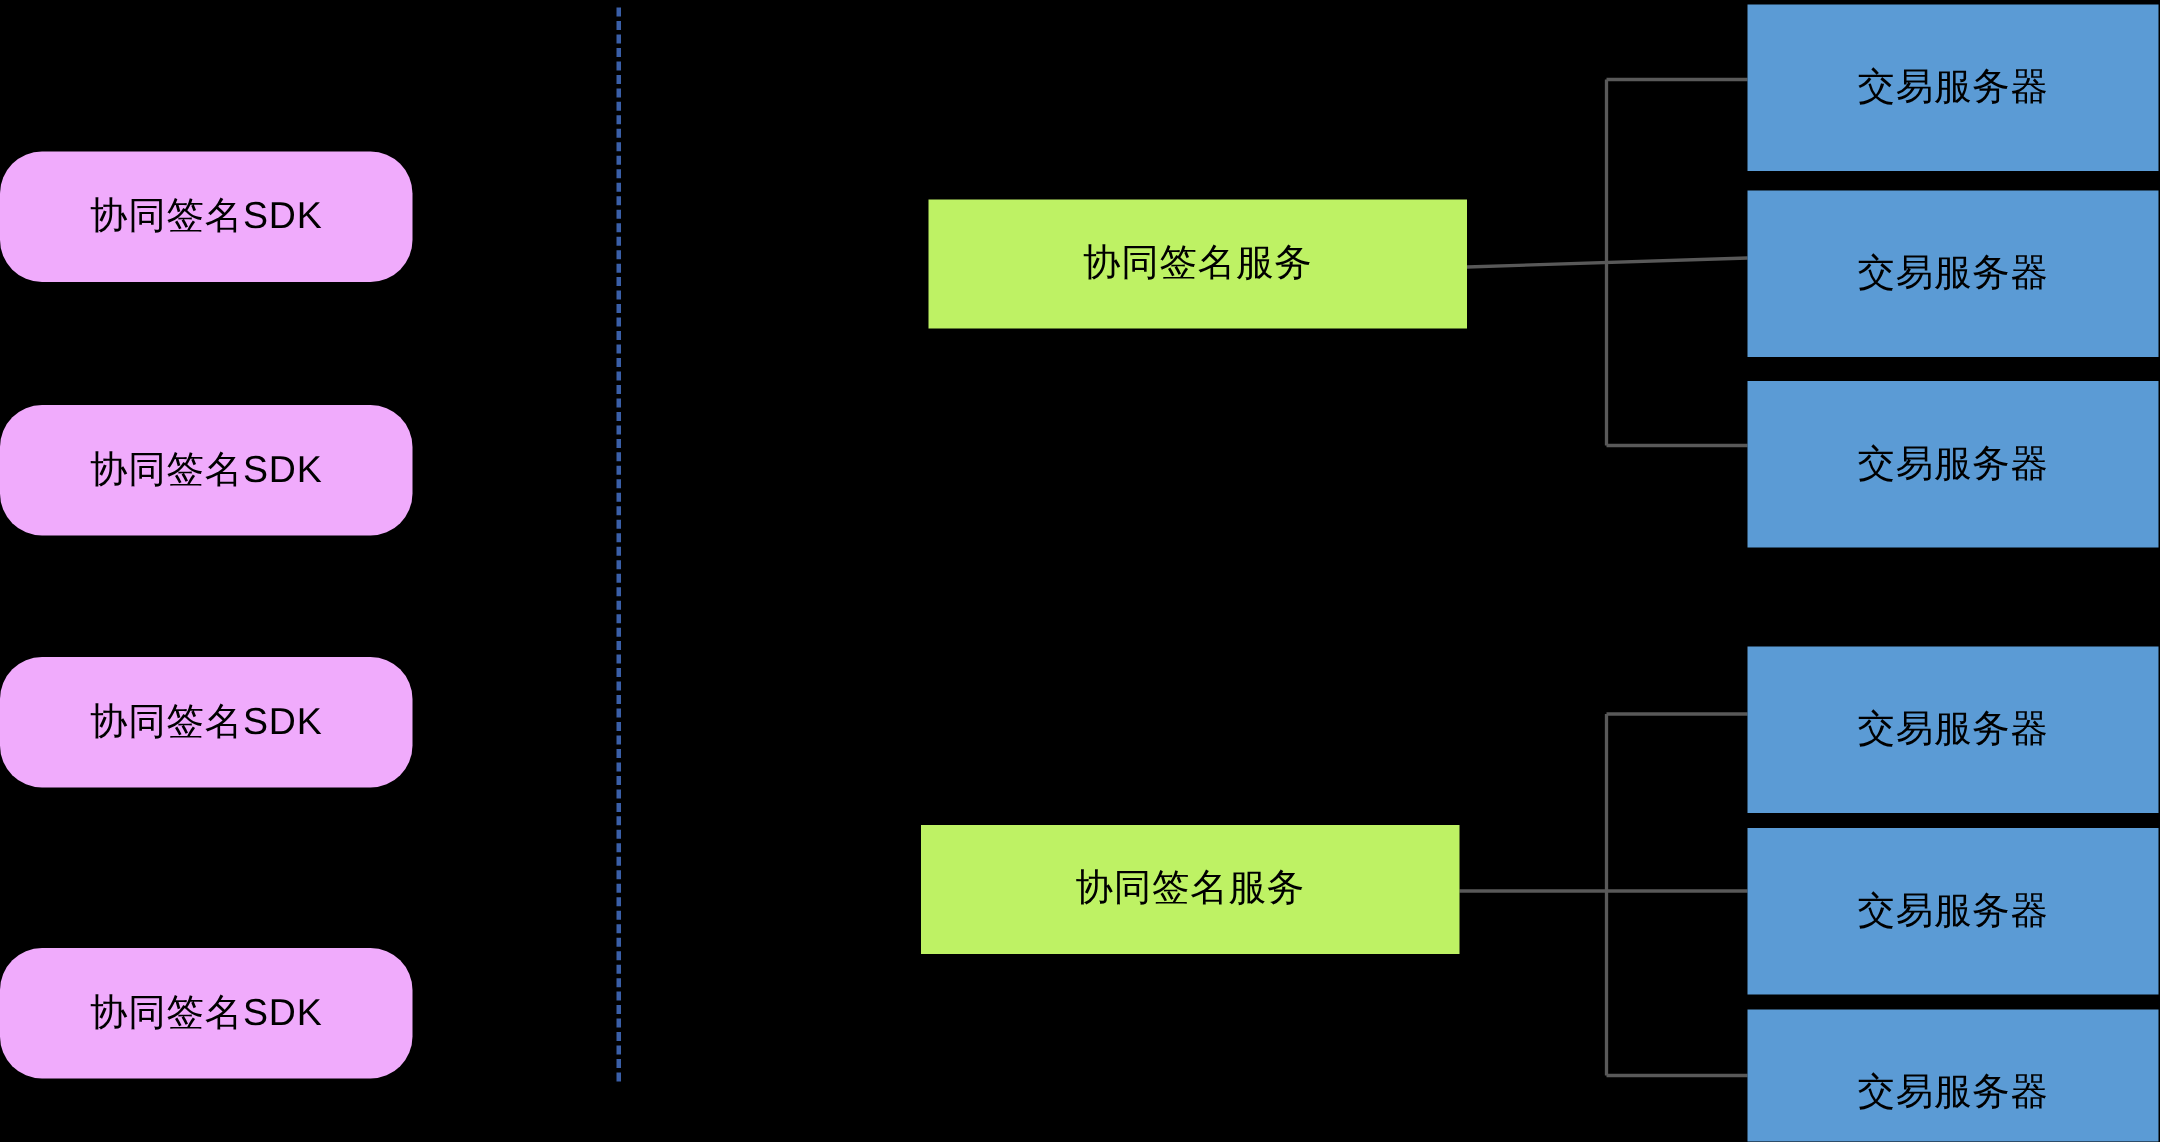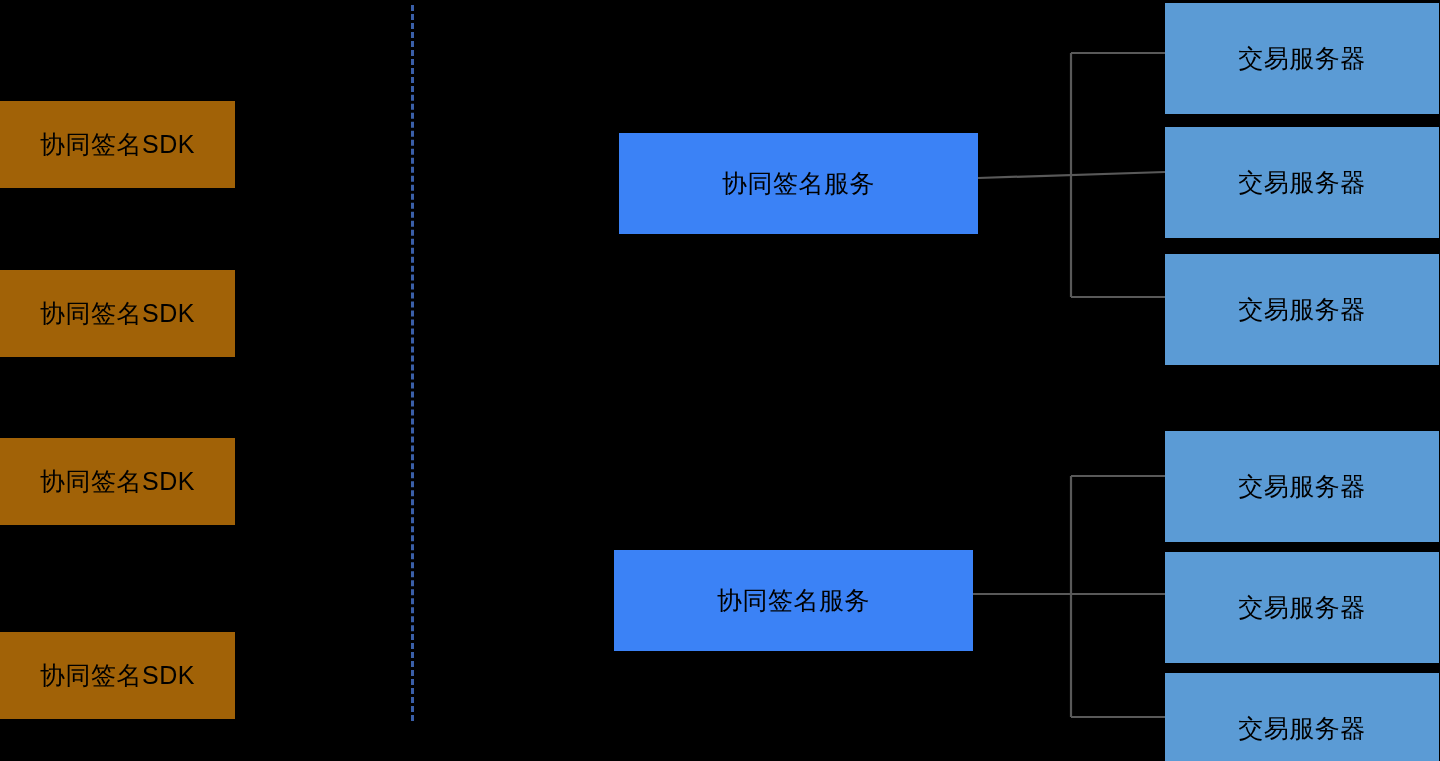--- a/index.html
+++ b/index.html
@@ -26,28 +26,29 @@
     align-items: center;
     justify-content: center;
     color: #000000;
     font-size: 25px;
     line-height: 1.1;
     letter-spacing: 0.5px;
     white-space: nowrap;
     user-select: none;
   }
   .sdk-node {
-    background: #a16207;
-    width: 235px;
+    background: #f0abfc;
+    width: 275px;
     height: 87px;
     left: 0px;
+    border-radius: 28px;
   }
   .service-node {
-    background: #3b82f6;
-    height: 101px;
+    background: #bef264;
+    height: 86px;
   }
   .server-node {
     background: #5b9bd5;
     width: 274px;
     height: 111px;
     left: 1165px;
   }
   .divider {
     position: absolute;
     left: 411px;

